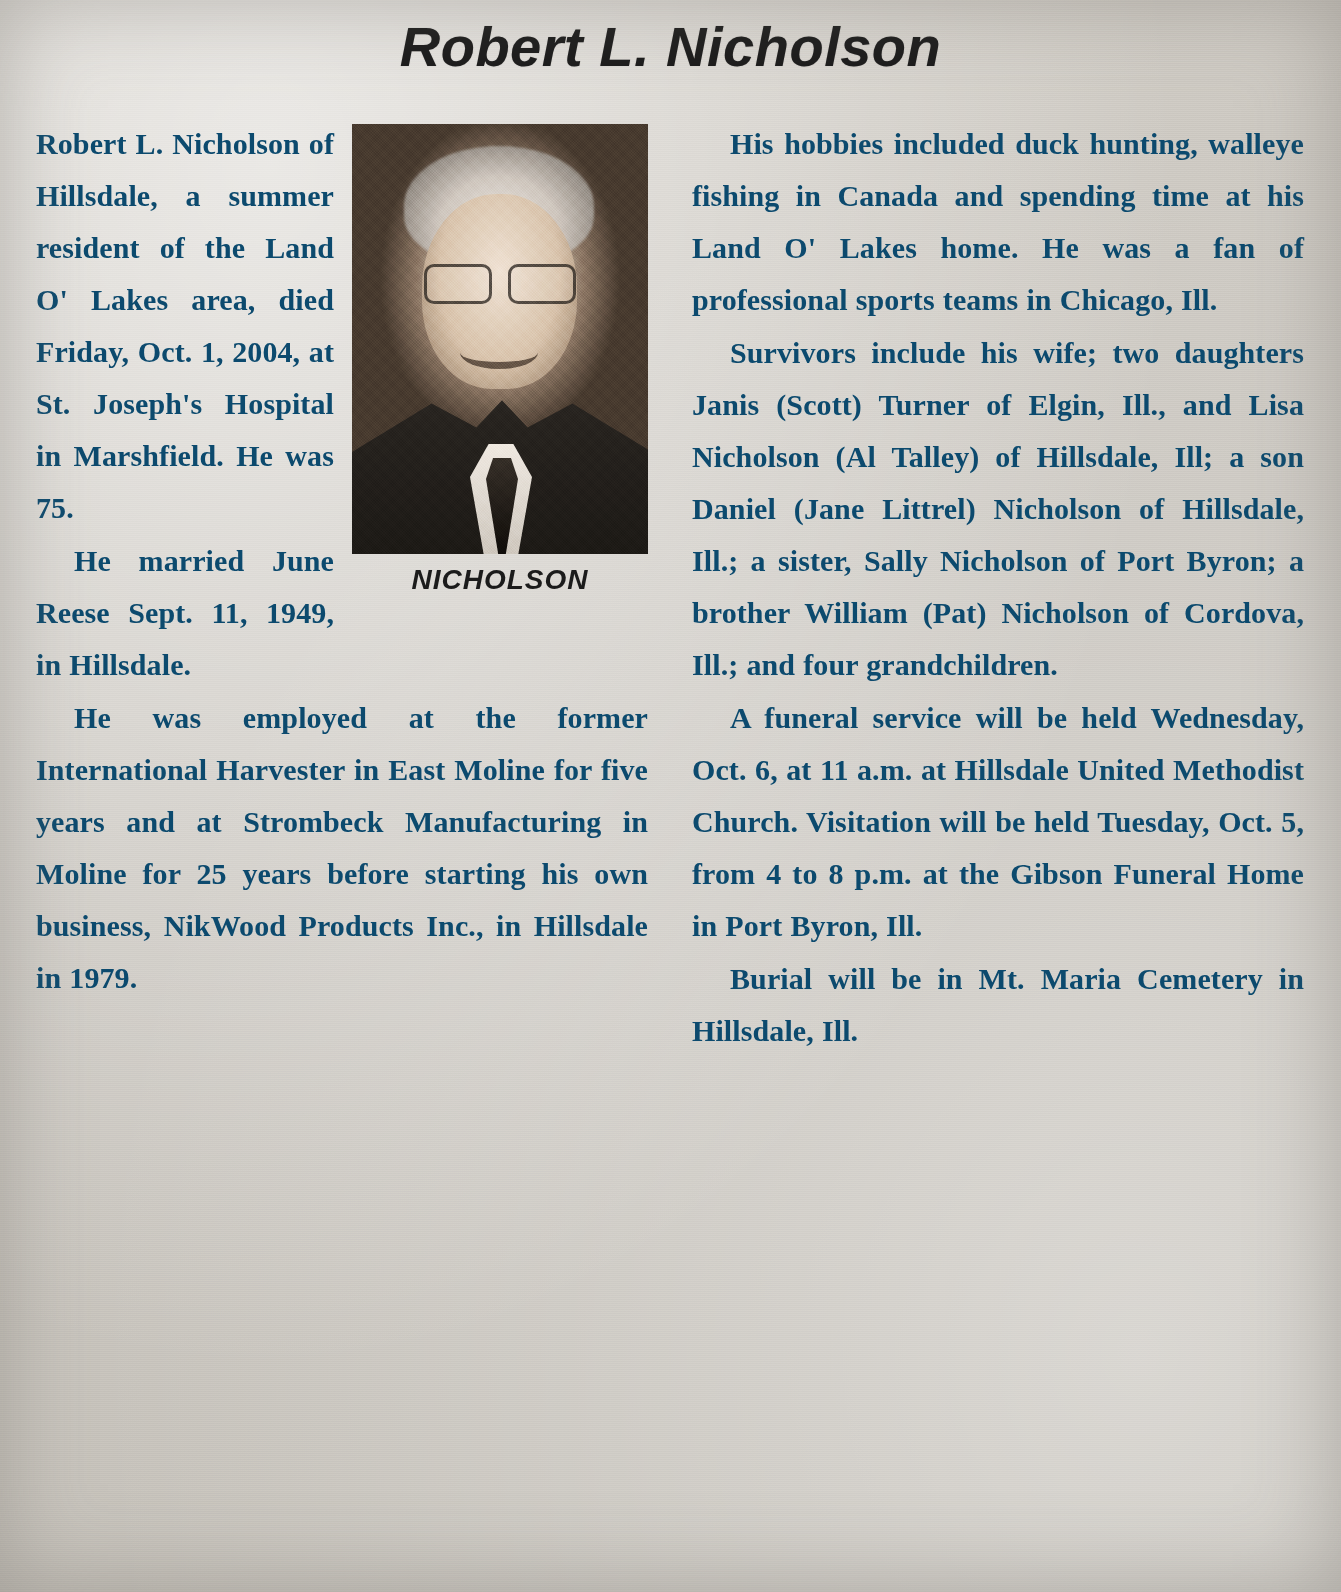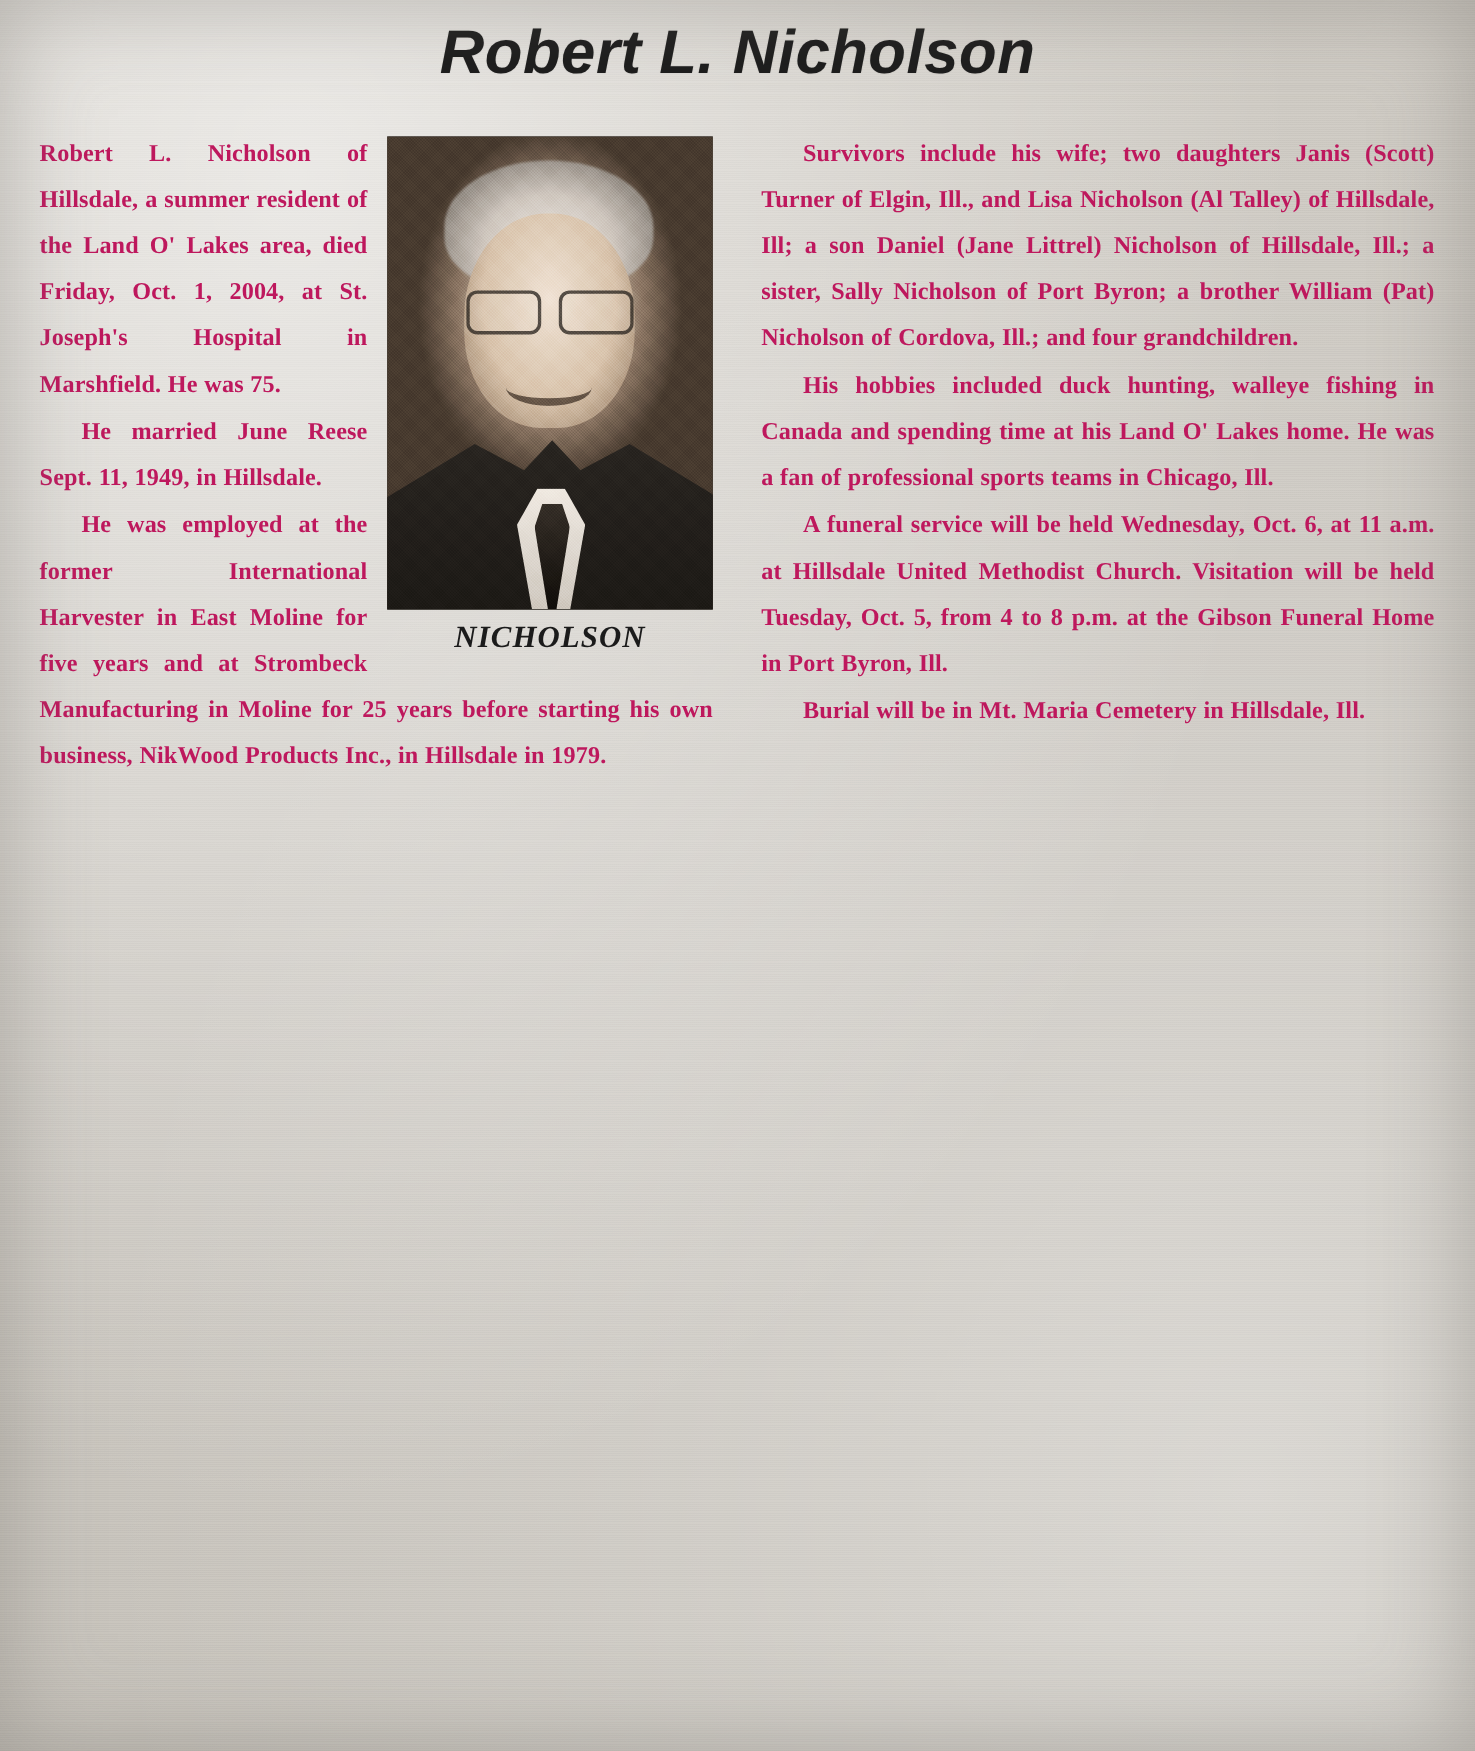--- a/index.html
+++ b/index.html
@@ -49,25 +49,25 @@
     bottom: 8px;
     display: flex;
     gap: 44px;
   }
   .col {
     width: 612px;
     position: relative;
   }
   .col p {
     margin: 0 0 1px 0;
-    font-size: 22px;
-    line-height: 42px;
+    font-size: 30px;
+    line-height: 52px;
     text-align: justify;
     text-align-last: left;
-    color: #be185d;
+    color: #0c4a6e;
     font-weight: bold;
     letter-spacing: 0.1px;
     word-spacing: 0.5px;
   }
   .col p.indent {
     text-indent: 38px;
   }
   .col-left p {
     font-weight: bold;
   }
@@ -152,21 +152,21 @@
     position: absolute;
     inset: 0;
     background:
       repeating-linear-gradient(45deg, rgba(255,255,255,0.05) 0 1px, rgba(0,0,0,0.05) 1px 2px),
       repeating-linear-gradient(-45deg, rgba(255,255,255,0.04) 0 1px, rgba(0,0,0,0.04) 1px 2px);
     mix-blend-mode: overlay;
   }
   .photo-caption {
     margin-top: 10px;
     text-align: center;
-    font-family: Liberation Serif, serif;
+    font-family: Liberation Sans, sans-serif;
     font-style: italic;
     font-weight: bold;
     font-size: 28px;
     letter-spacing: 1px;
     color: #1b1b1b;
   }
   .blur-edge {
     position: absolute;
     inset: 0;
     box-shadow: inset 0 0 90px rgba(120,115,108,0.45);
@@ -200,22 +200,22 @@
         </div>
         <div class="photo-caption">NICHOLSON</div>
       </div>
 
       <p>Robert L. Nicholson of Hillsdale, a summer resident of the Land O' Lakes area, died Friday, Oct. 1, 2004, at St. Joseph's Hospital in Marshfield. He was 75.</p>
       <p class="indent">He married June Reese Sept. 11, 1949, in Hillsdale.</p>
       <p class="indent">He was employed at the former International Harvester in East Moline for five years and at Strombeck Manufacturing in Moline for 25 years before starting his own business, NikWood Products Inc., in Hillsdale in 1979.</p>
     </div>
 
     <div class="col col-right">
+      <p class="indent">His hobbies included duck hunting, walleye fishing in Canada and spending time at his Land O' Lakes home. He was a fan of professional sports teams in Chicago, Ill.</p>
       <p class="indent">Survivors include his wife; two daughters Janis (Scott) Turner of Elgin, Ill., and Lisa Nicholson (Al Talley) of Hillsdale, Ill; a son Daniel (Jane Littrel) Nicholson of Hillsdale, Ill.; a sister, Sally Nicholson of Port Byron; a brother William (Pat) Nicholson of Cordova, Ill.; and four grandchildren.</p>
-      <p class="indent">His hobbies included duck hunting, walleye fishing in Canada and spending time at his Land O' Lakes home. He was a fan of professional sports teams in Chicago, Ill.</p>
       <p class="indent">A funeral service will be held Wednesday, Oct. 6, at 11 a.m. at Hillsdale United Methodist Church. Visitation will be held Tuesday, Oct. 5, from 4 to 8 p.m. at the Gibson Funeral Home in Port Byron, Ill.</p>
       <p class="indent">Burial will be in Mt. Maria Cemetery in Hillsdale, Ill.</p>
     </div>
 
   </div>
 
   <div class="blur-edge"></div>
 </div>
 
 </body></html>

